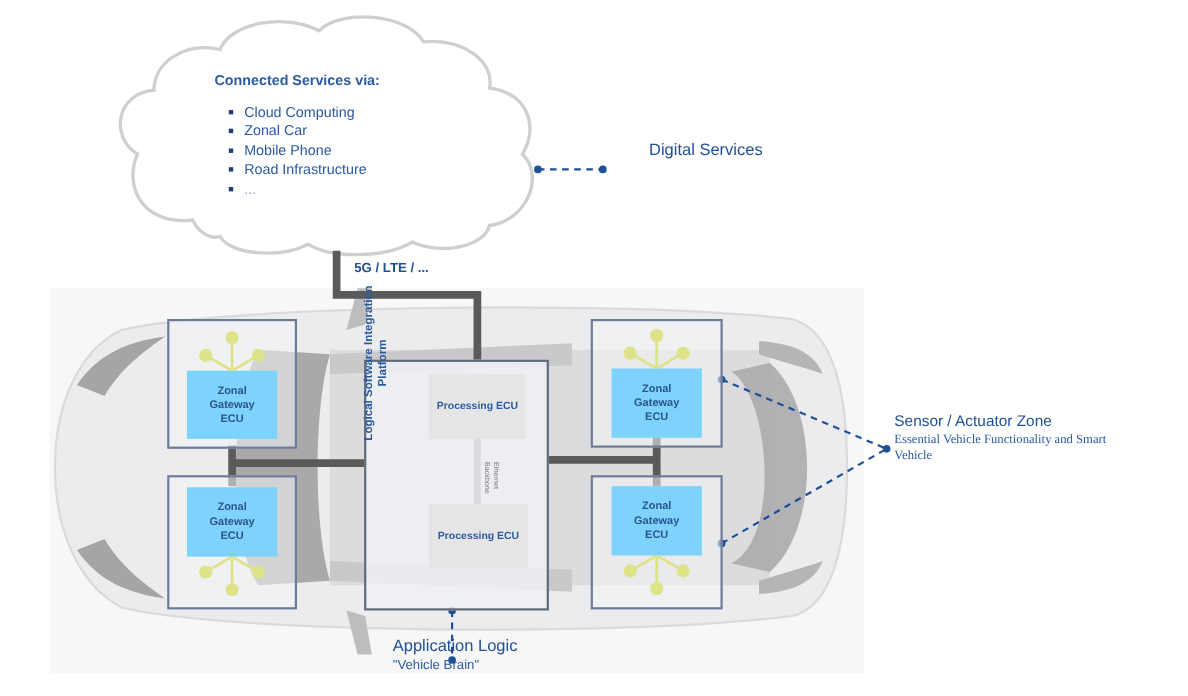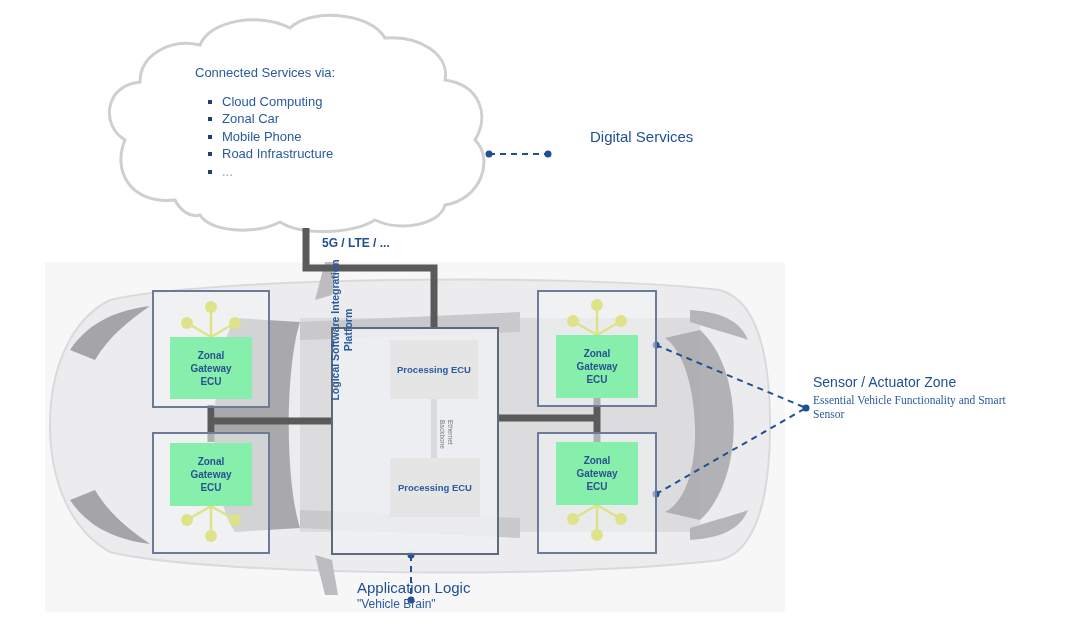--- a/index.html
+++ b/index.html
@@ -1,27 +1,27 @@
 <!DOCTYPE html>
 <html><head>
 <meta charset="utf-8">
 <style>
   html, body { margin:0; padding:0; background:#ffffff; }
   body { width:1080px; height:633px; position:relative; overflow:hidden; font-family:"Liberation Sans", sans-serif; }
   .abs { position:absolute; }
   #bg-svg { position:absolute; left:0; top:0; width:1080px; height:633px; }
   .cloud-text { position:absolute; left:195px; top:64px; color:#2a5aa0; font-size:13px; line-height:17.5px; }
-  .cloud-text .title { margin-bottom:5px; }
+  .cloud-text .title { margin-bottom:5px;font-weight:bold; }
   .cloud-text ul { list-style:none; margin:11px; padding:0; }
   .cloud-text li { position:relative; padding-left:16px; }
   .cloud-text li::before { content:""; position:absolute; left:2px; top:7px; width:4px; height:4px; background:#1c3f7a; }
   .cloud-text li.ell { color:#8aa0c6; }
   .label-blue { color:#1f4f94; }
   .zone-box { position:absolute; border:2px solid #6d7a98; background:rgba(244,245,248,0.55); box-sizing:border-box; }
-  .ecu { position:absolute; background:#86efac; color:#2a5290; font-weight:bold; font-size:10px; line-height:13px; text-align:center; display:flex; align-items:center; justify-content:center; box-sizing:border-box; }
+  .ecu { position:absolute; background:#7dd3fc; color:#2a5290; font-weight:bold; font-size:10px; line-height:13px; text-align:center; display:flex; align-items:center; justify-content:center; box-sizing:border-box; }
   .platform { position:absolute; left:331px; top:327px; width:168px; height:228px; border:2px solid #5f6a78; background:rgba(240,241,244,0.85); box-sizing:border-box; }
   .proc { position:absolute; background:#e5e5e5; color:#2a5aa0; font-weight:bold; font-size:9.5px; display:flex; align-items:center; justify-content:center; }
   .platform-label { position:absolute; left:329px; top:430px; width:200px; transform:rotate(-90deg); transform-origin:left top; color:#2a5aa0; font-weight:bold; font-size:10.5px; line-height:13px; text-align:center; }
   .eth-label { position:absolute; color:#777; font-size:6.5px; line-height:8px; transform:rotate(90deg); transform-origin:left top; text-align:left; }
 </style>
 </head>
 <body>
 
 <svg id="bg-svg" viewBox="0 0 1080 633">
 
@@ -163,17 +163,17 @@
 </div>
 
 <div class="eth-label" style="left:454px; top:420px;">
   <div>Ethernet</div>
   <div>Backbone</div>
 </div>
 
 <div class="abs label-blue" style="left:813px; top:374px; font-size:14px;">Sensor / Actuator Zone</div>
 <div class="abs label-blue" style="left:813px; top:393px; font-size:11.5px; line-height:14px; color:#2a5aa0;font-family:Liberation Serif, serif;">
   <div>Essential Vehicle Functionality  and Smart</div>
-  <div>Sensor</div>
+  <div>Vehicle</div>
 </div>
 
 <div class="abs label-blue" style="left:357px; top:579px; font-size:15px;">Application Logic</div>
 <div class="abs" style="left:357px; top:597px; font-size:12px; color:#2a5aa0;">"Vehicle Brain"</div>
 
 </body></html>

